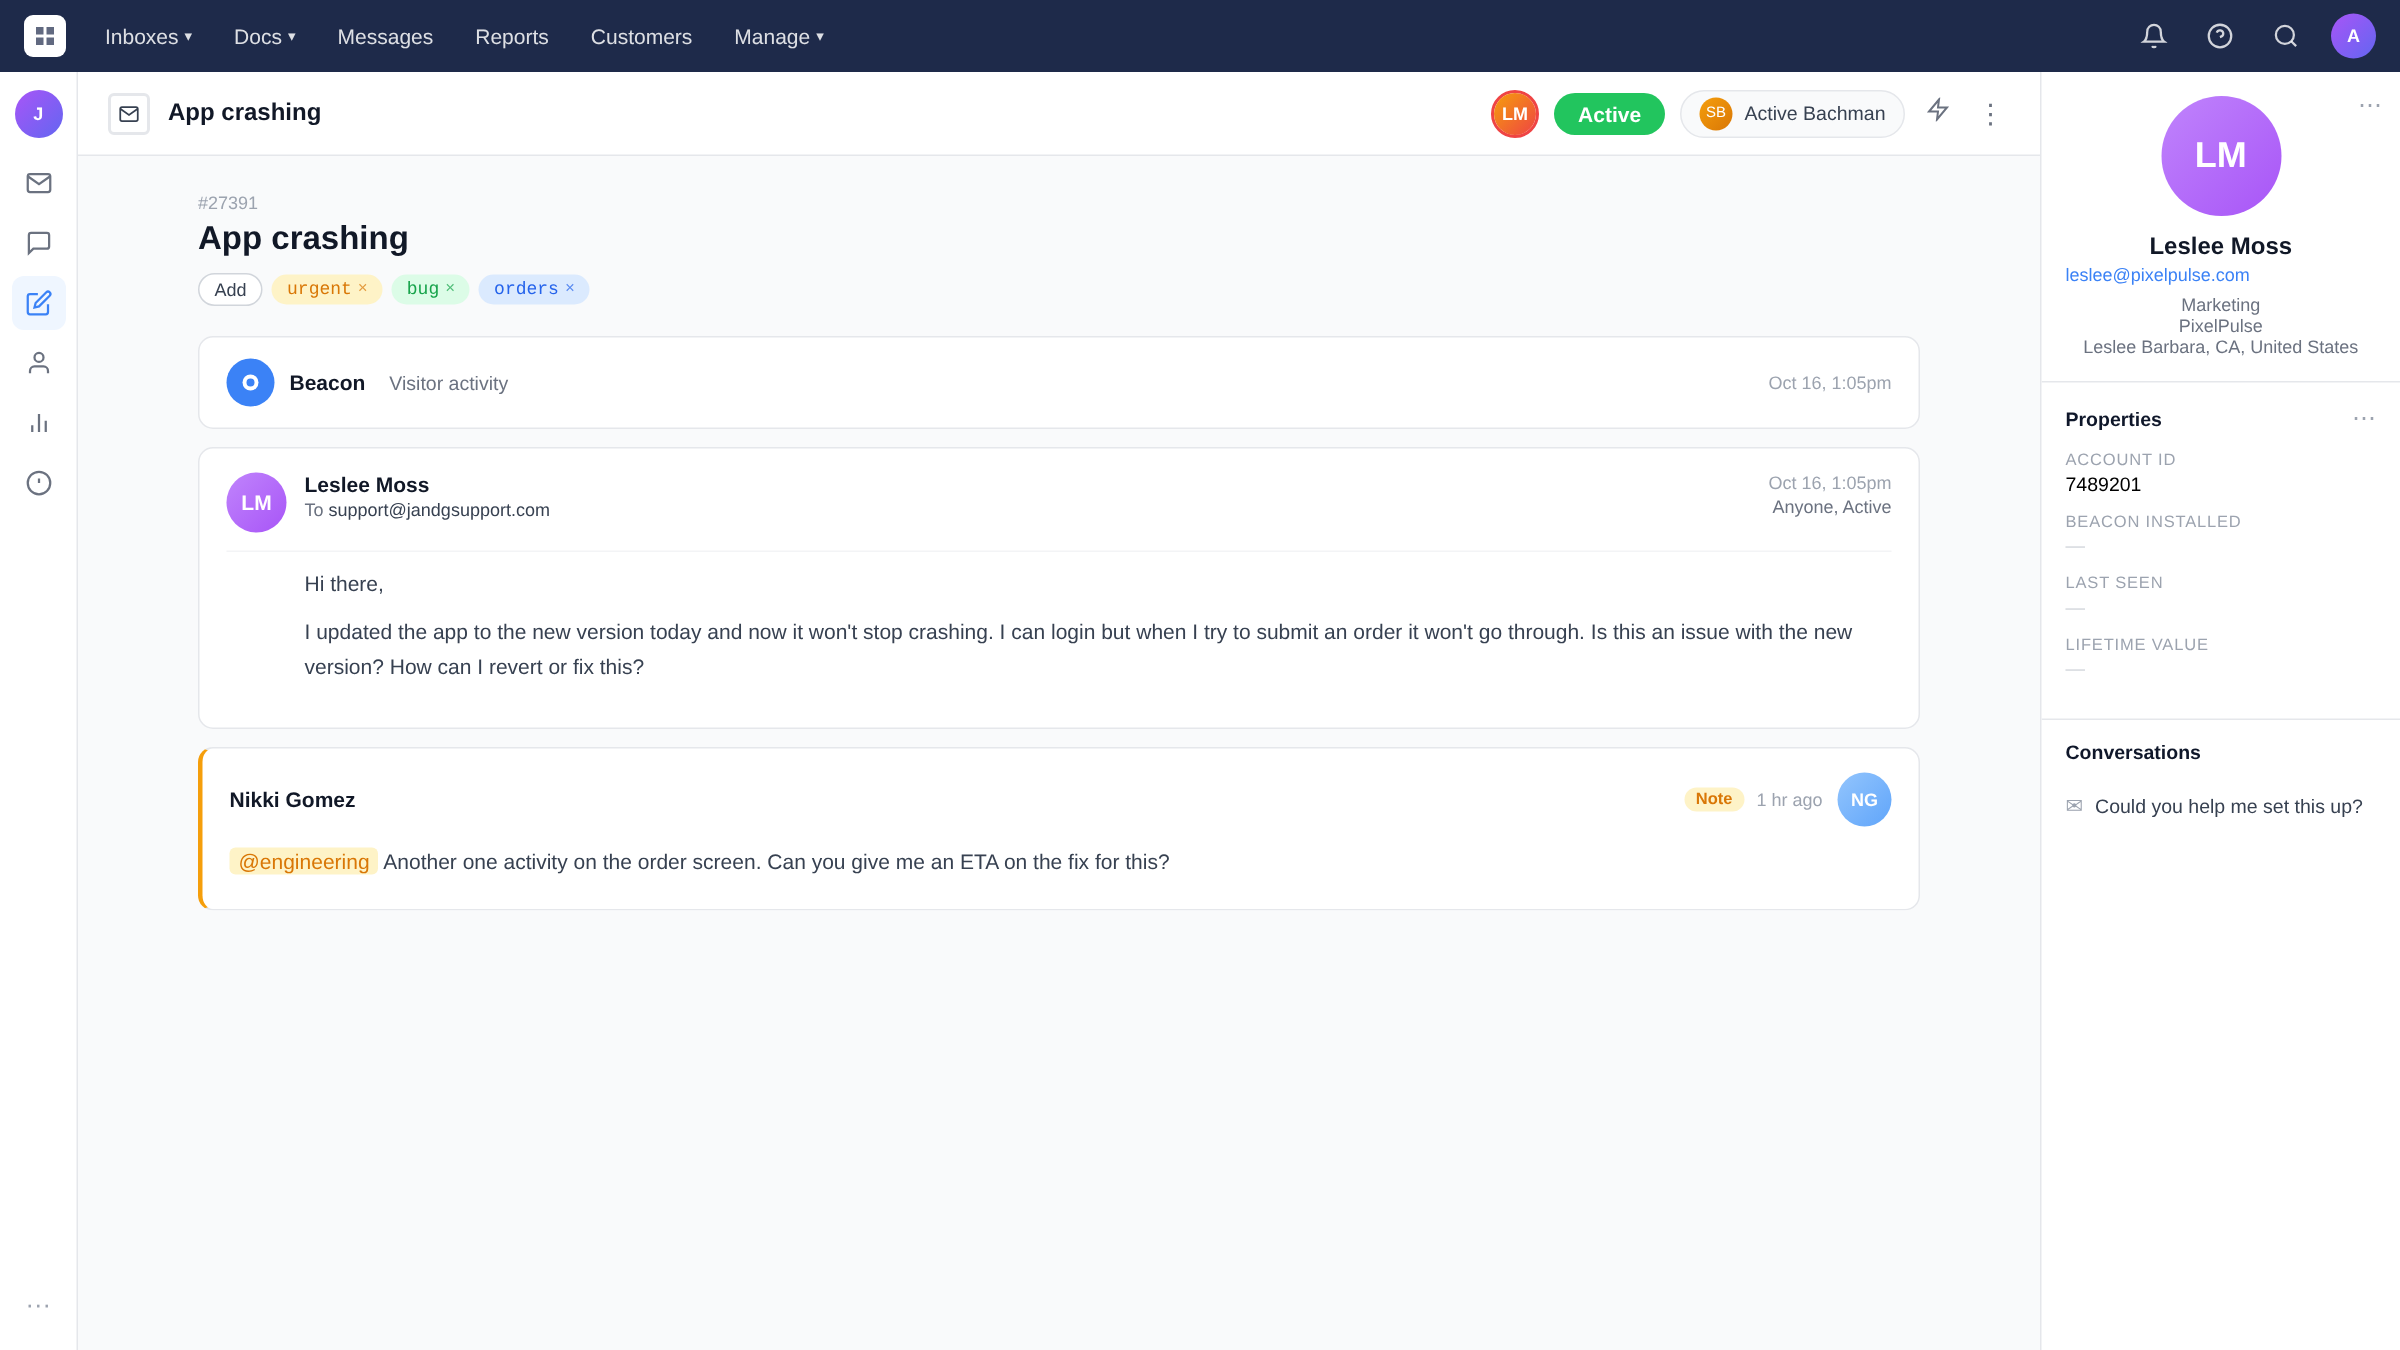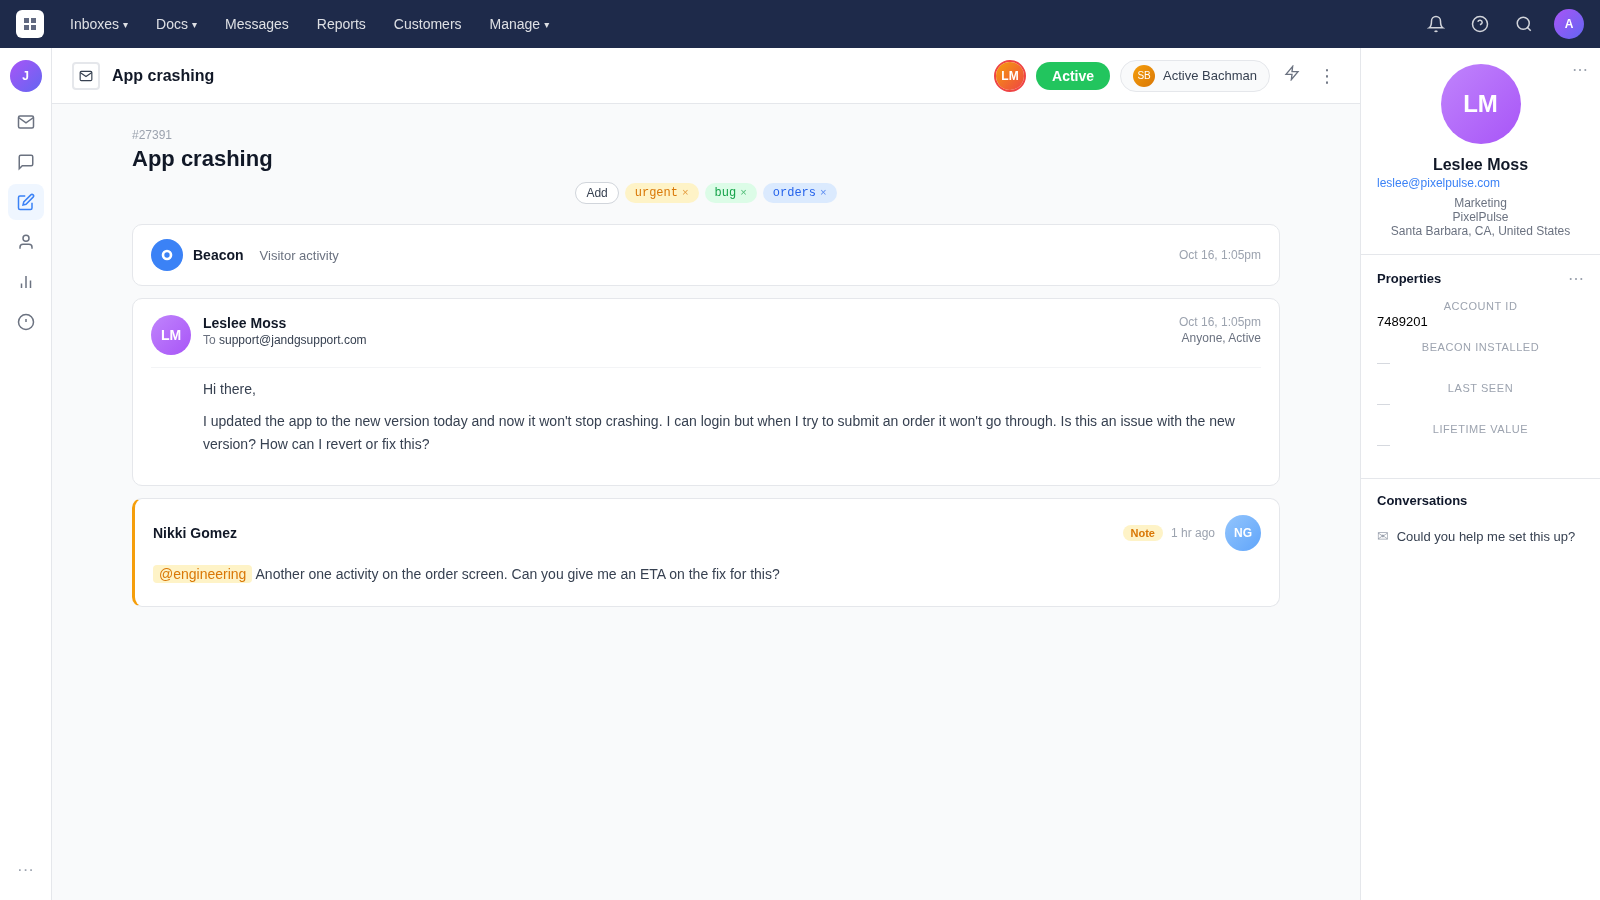--- a/index.html
+++ b/index.html
@@ -197,21 +197,21 @@
       color: #9ca3af;
       margin-bottom: 4px;
     }
     .ticket-subject {
       font-size: 22px;
       font-weight: 700;
       color: #111827;
       margin-bottom: 10px;
     }
     .tags-row {
-      display: flex; align-items: center; gap: 6px; justify-content: center;
+      display: flex; align-items: center; gap: 6px;
     }
     .tag-add-btn {
       border: 1px solid #d1d5db;
       background: white;
       color: #374151;
       font-size: 12px;
       padding: 3px 10px;
       border-radius: 12px;
       cursor: pointer;
     }
@@ -364,21 +364,21 @@
       padding: 14px 16px;
       border-bottom: 1px solid #e5e7eb;
     }
     .section-header {
       display: flex; align-items: center; justify-content: space-between;
       margin-bottom: 12px;
     }
     .section-title { font-size: 13px; font-weight: 600; color: #0f172a; }
     .section-more { color: #9ca3af; cursor: pointer; font-size: 16px; }
     .prop-row { margin-bottom: 12px; }
-    .prop-label { font-size: 11px; color: #9ca3af; font-weight: 500; text-transform: uppercase; letter-spacing: 0.05em; margin-bottom: 2px; text-align: center; }
+    .prop-label { font-size: 11px; color: #9ca3af; font-weight: 500; text-transform: uppercase; letter-spacing: 0.05em; margin-bottom: 2px; }
     .prop-value { font-size: 13px; color: #000000; font-weight: 500; }
     .prop-dash { font-size: 13px; color: #d1d5db; }
 
     .conversations-section {
       padding: 14px 16px;
     }
     .conv-list-item {
       display: flex; align-items: center; gap: 8px;
       padding: 8px 0;
       cursor: pointer;
@@ -587,21 +587,21 @@
   </main>
 
   <aside class="right-sidebar">
     <div class="contact-header">
       <div class="contact-more-btn">⋯</div>
       <div class="contact-avatar-lg">LM</div>
       <div class="contact-name">Leslee Moss</div>
       <div class="contact-email">leslee@pixelpulse.com</div>
       <div class="contact-dept">Marketing</div>
       <div class="contact-company">PixelPulse</div>
-      <div class="contact-location">Santa Barbara, CA, United States</div>
+      <div class="contact-location">Leslee Barbara, CA, United States</div>
     </div>
 
     <div class="properties-section">
       <div class="section-header">
         <span class="section-title">Properties</span>
         <span class="section-more">⋯</span>
       </div>
       <div class="prop-row">
         <div class="prop-label">Account ID</div>
         <div class="prop-value">7489201</div>

